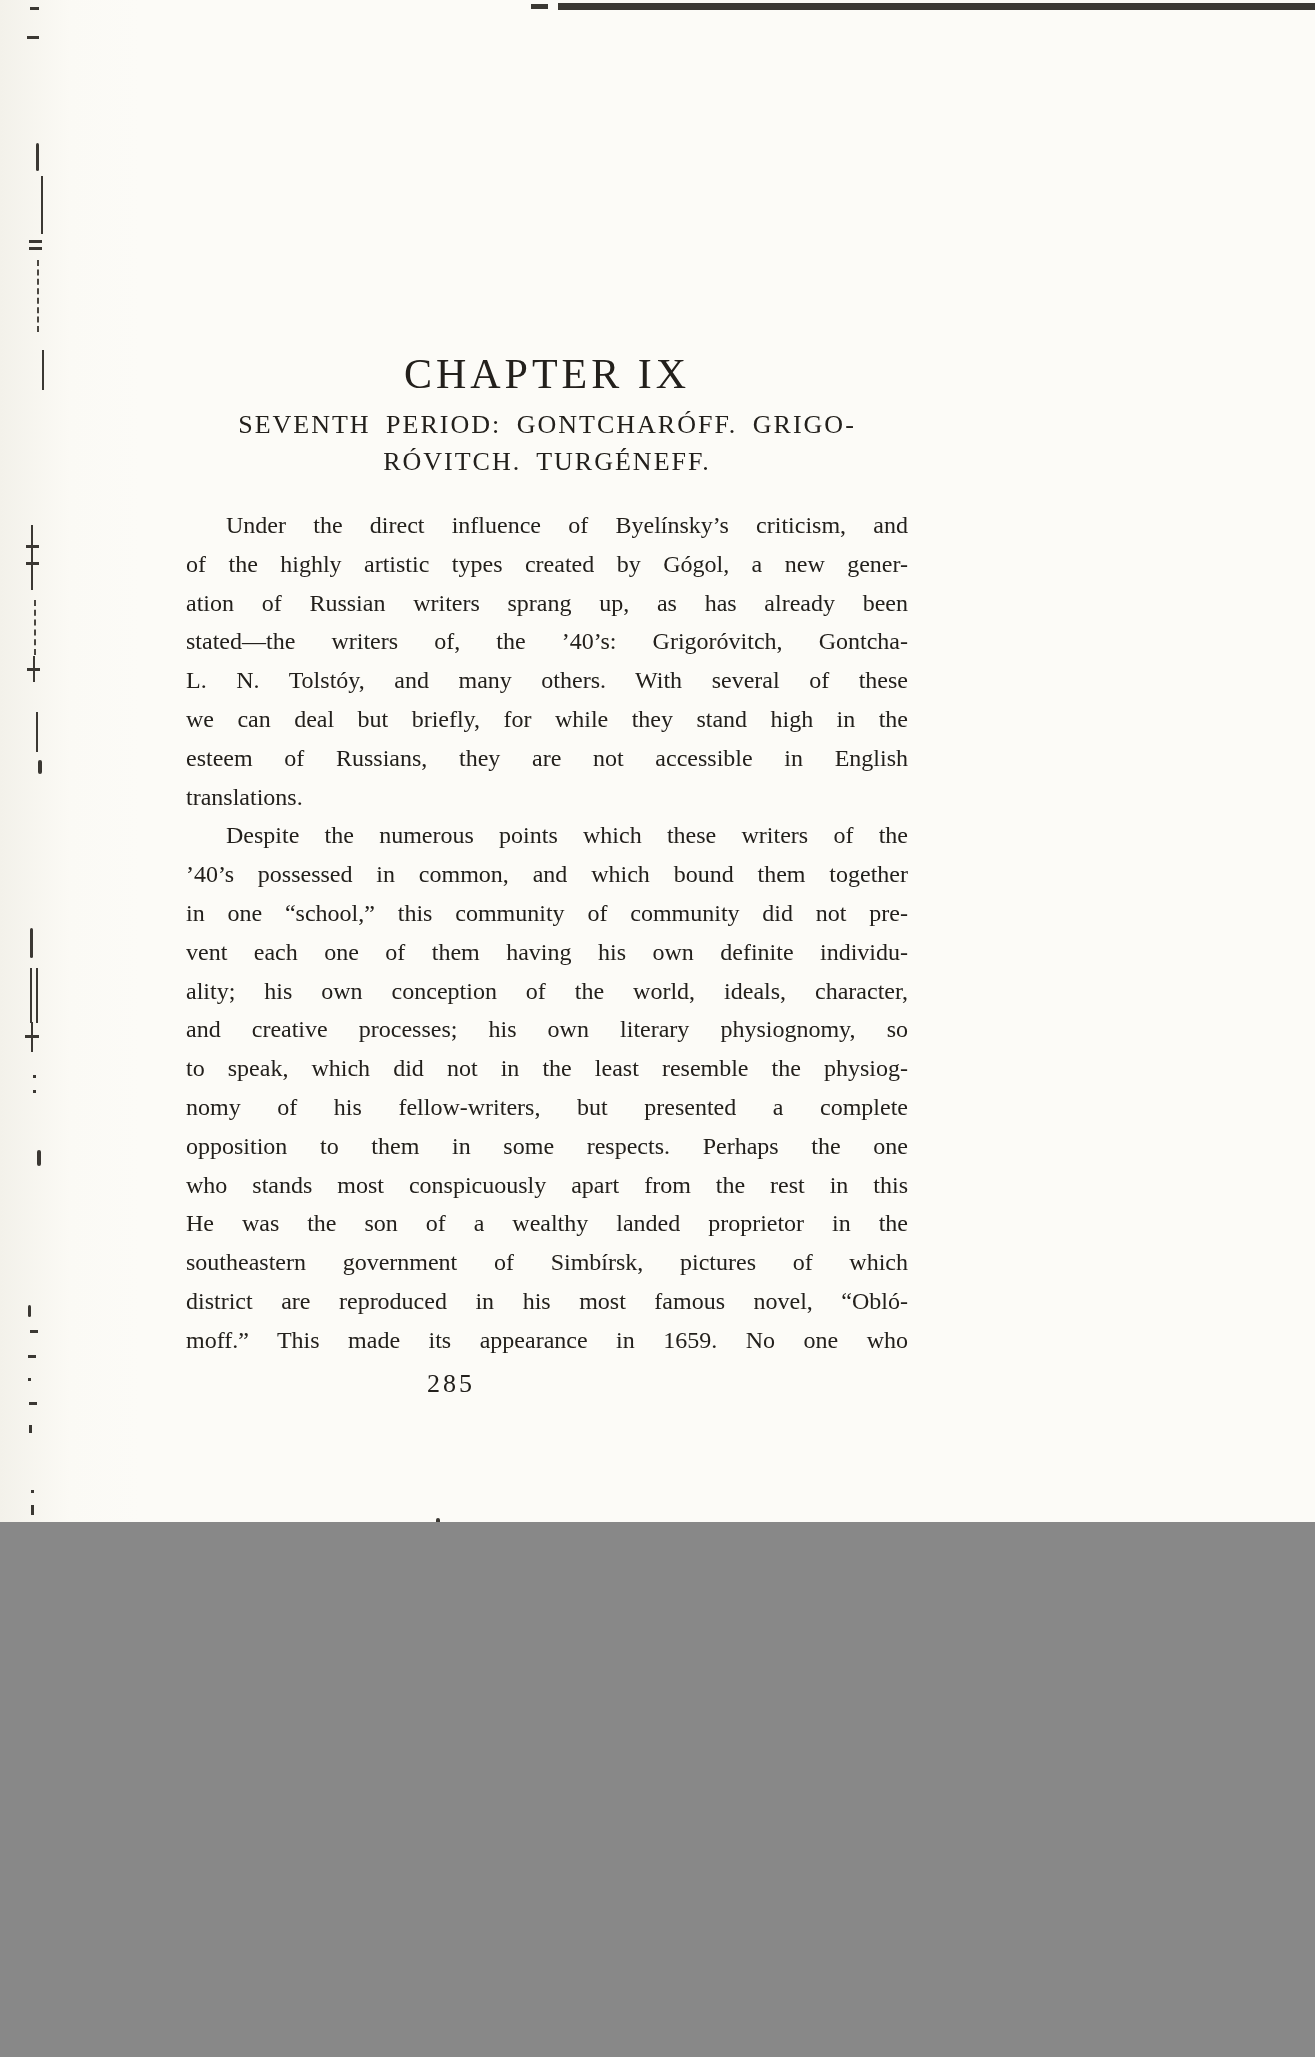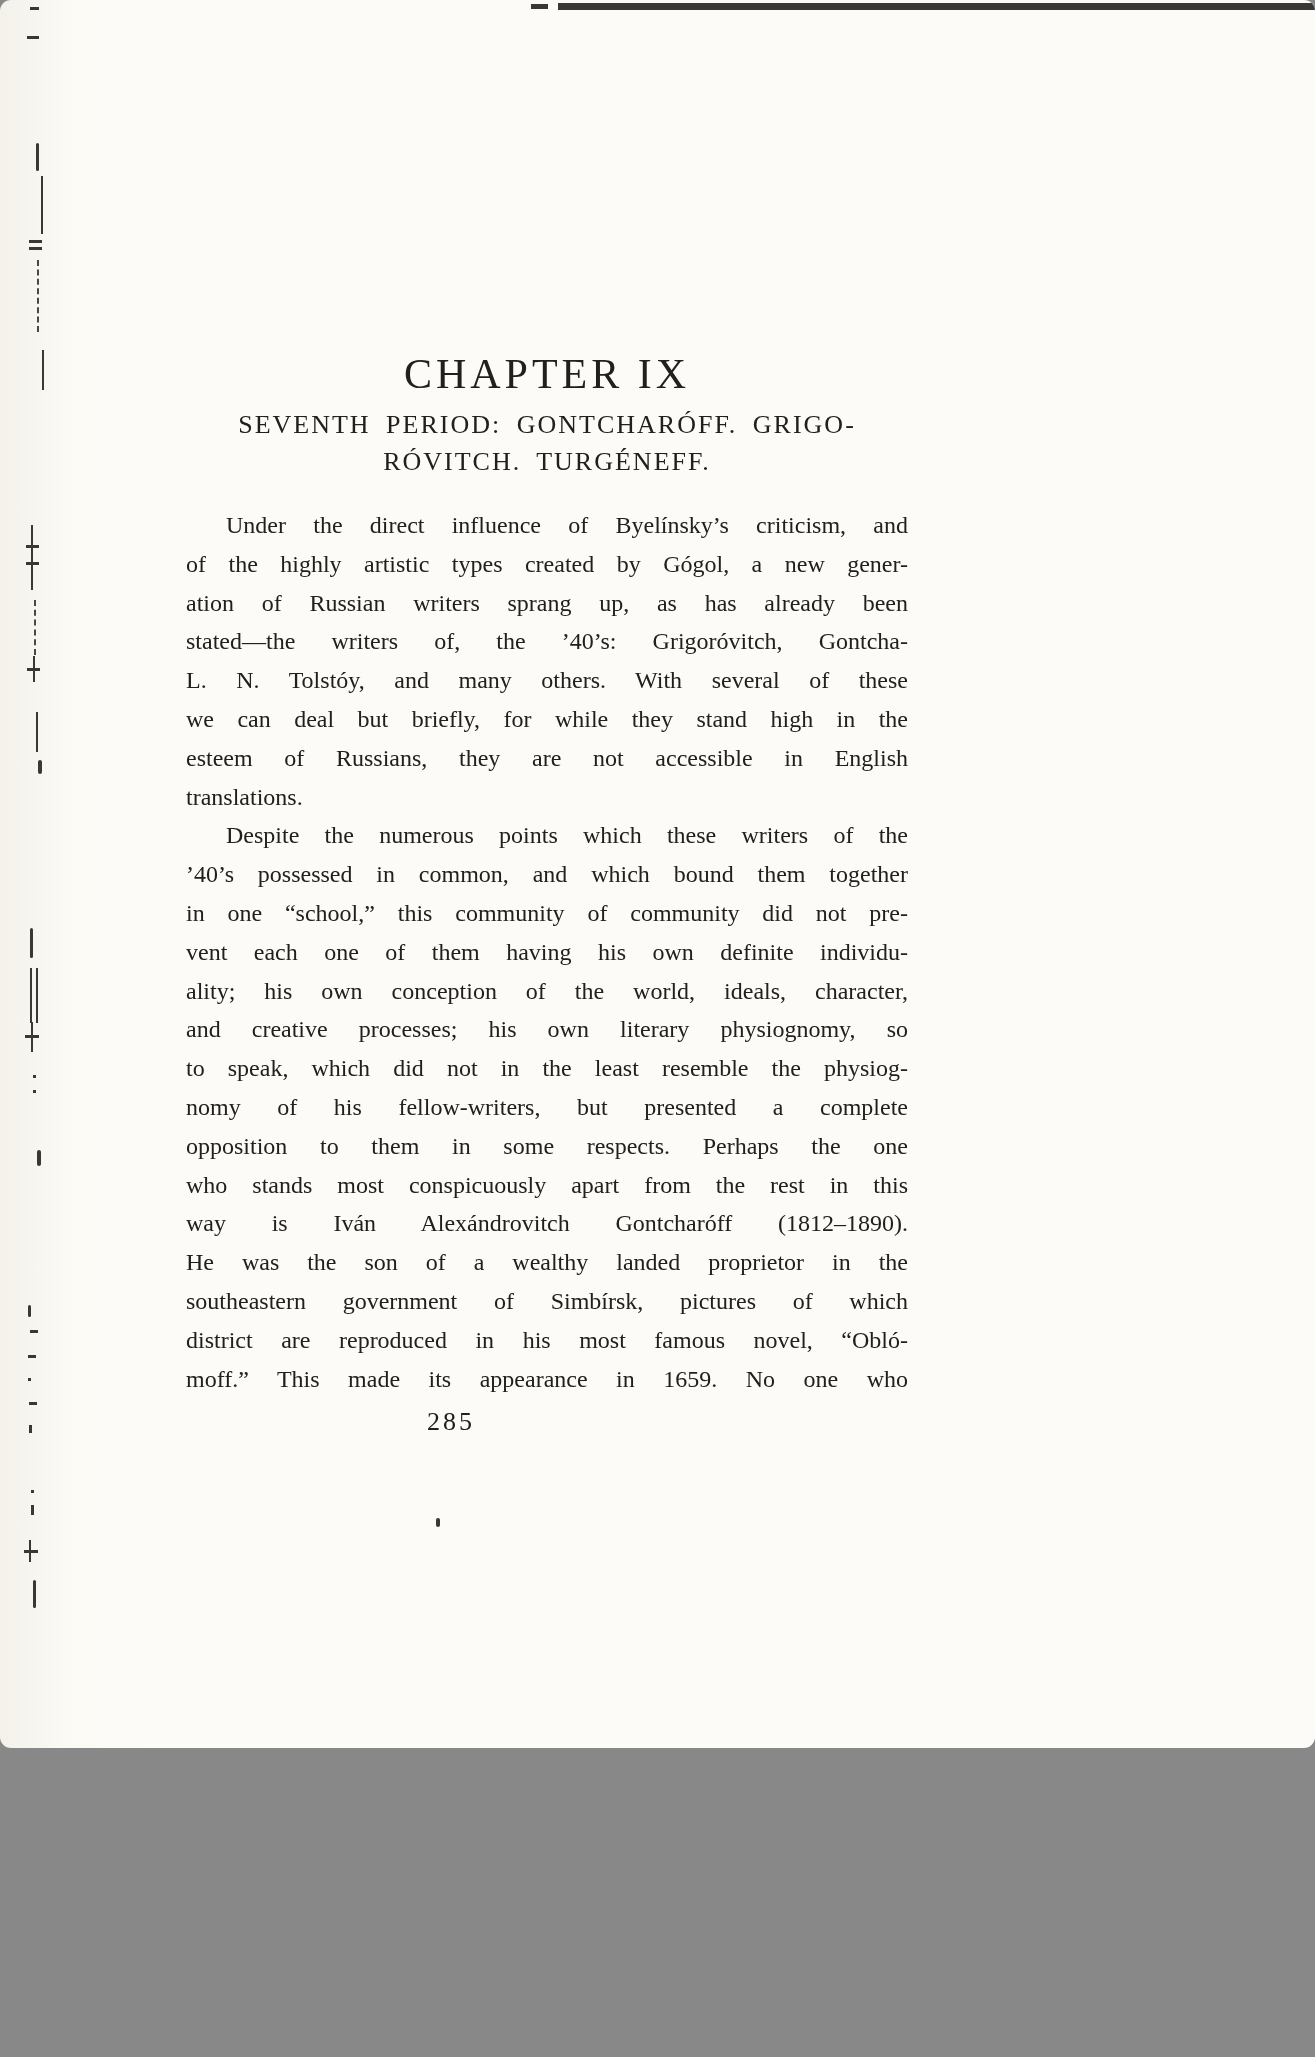--- a/index.html
+++ b/index.html
@@ -1,26 +1,25 @@
 <!DOCTYPE html>
 <html><head>
 <meta charset="utf-8">
 <style>
   html, body { margin: 0; padding: 0; }
   body { background: #888; }
   .page {
     position: relative;
     width: 1315px;
-    height: 1748px;
+    height: 1522px;
     margin: 0 auto;
     background: linear-gradient(90deg, #f3f1ea 0px, #fbfaf5 70px, #fcfbf7 140px, #fcfbf7 100%);
     overflow: hidden;
     font-family: "Liberation Serif", "DejaVu Serif", serif;
     color: #23201c;
-    border-radius: 11px;
   }
   .content {
     position: absolute;
     left: 186px;
     top: 0;
     width: 722px;
   }
   .chapter-heading {
     margin: 352px 0 0 0;
     font-size: 42px;
@@ -142,21 +141,20 @@
       <div class="line indent">Despite the numerous points which these writers of the</div>
       <div class="line">’40’s possessed in common, and which bound them together</div>
       <div class="line">in one “school,” this community of community did not pre-</div>
       <div class="line">vent each one of them having his own definite individu-</div>
       <div class="line">ality; his own conception of the world, ideals, character,</div>
       <div class="line">and creative processes; his own literary physiognomy, so</div>
       <div class="line">to speak, which did not in the least resemble the physiog-</div>
       <div class="line">nomy of his fellow-writers, but presented a complete</div>
       <div class="line">opposition to them in some respects.  Perhaps the one</div>
       <div class="line">who stands most conspicuously apart from the rest in this</div>
-      <div class="line">way is Iván Alexándrovitch Gontcharóff (1812–1890).</div>
       <div class="line">He was the son of a wealthy landed proprietor in the</div>
       <div class="line">southeastern government of Simbírsk, pictures of which</div>
       <div class="line">district are reproduced in his most famous novel, “Obló-</div>
       <div class="line">moff.”  This made its appearance in 1659.  No one who</div>
     </div>
 
     <div class="folio">285</div>
 
   </div>
 </div>

